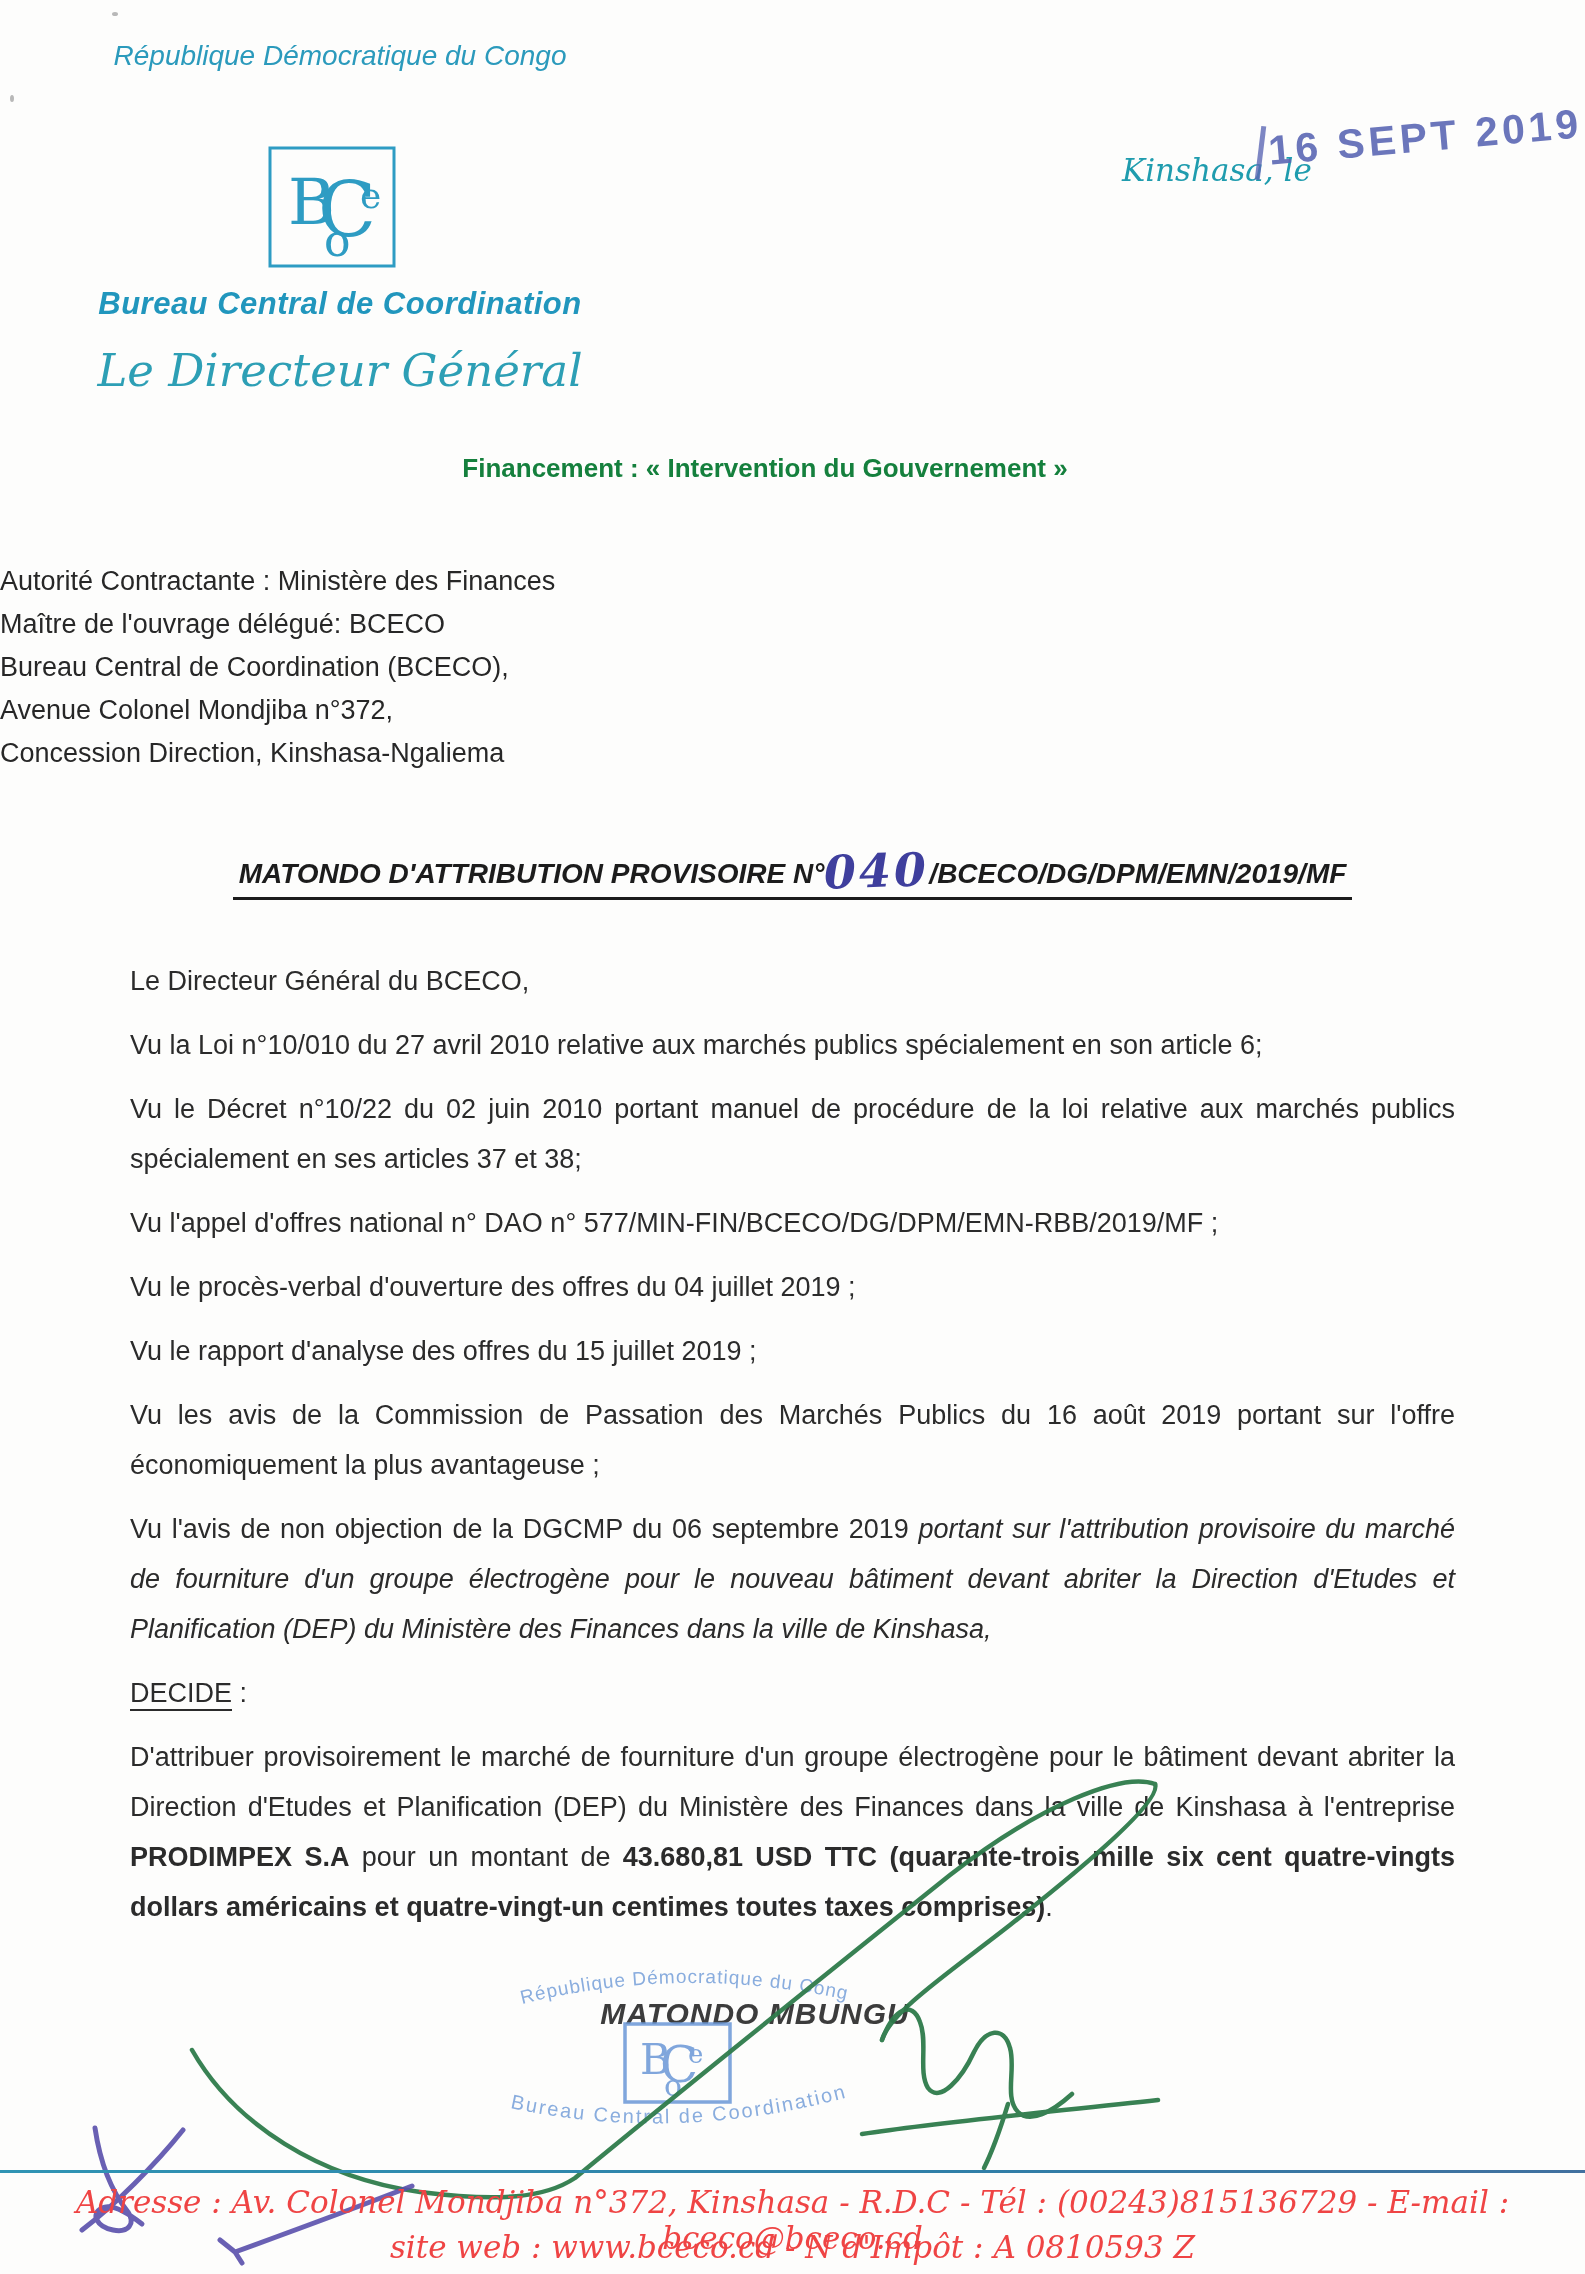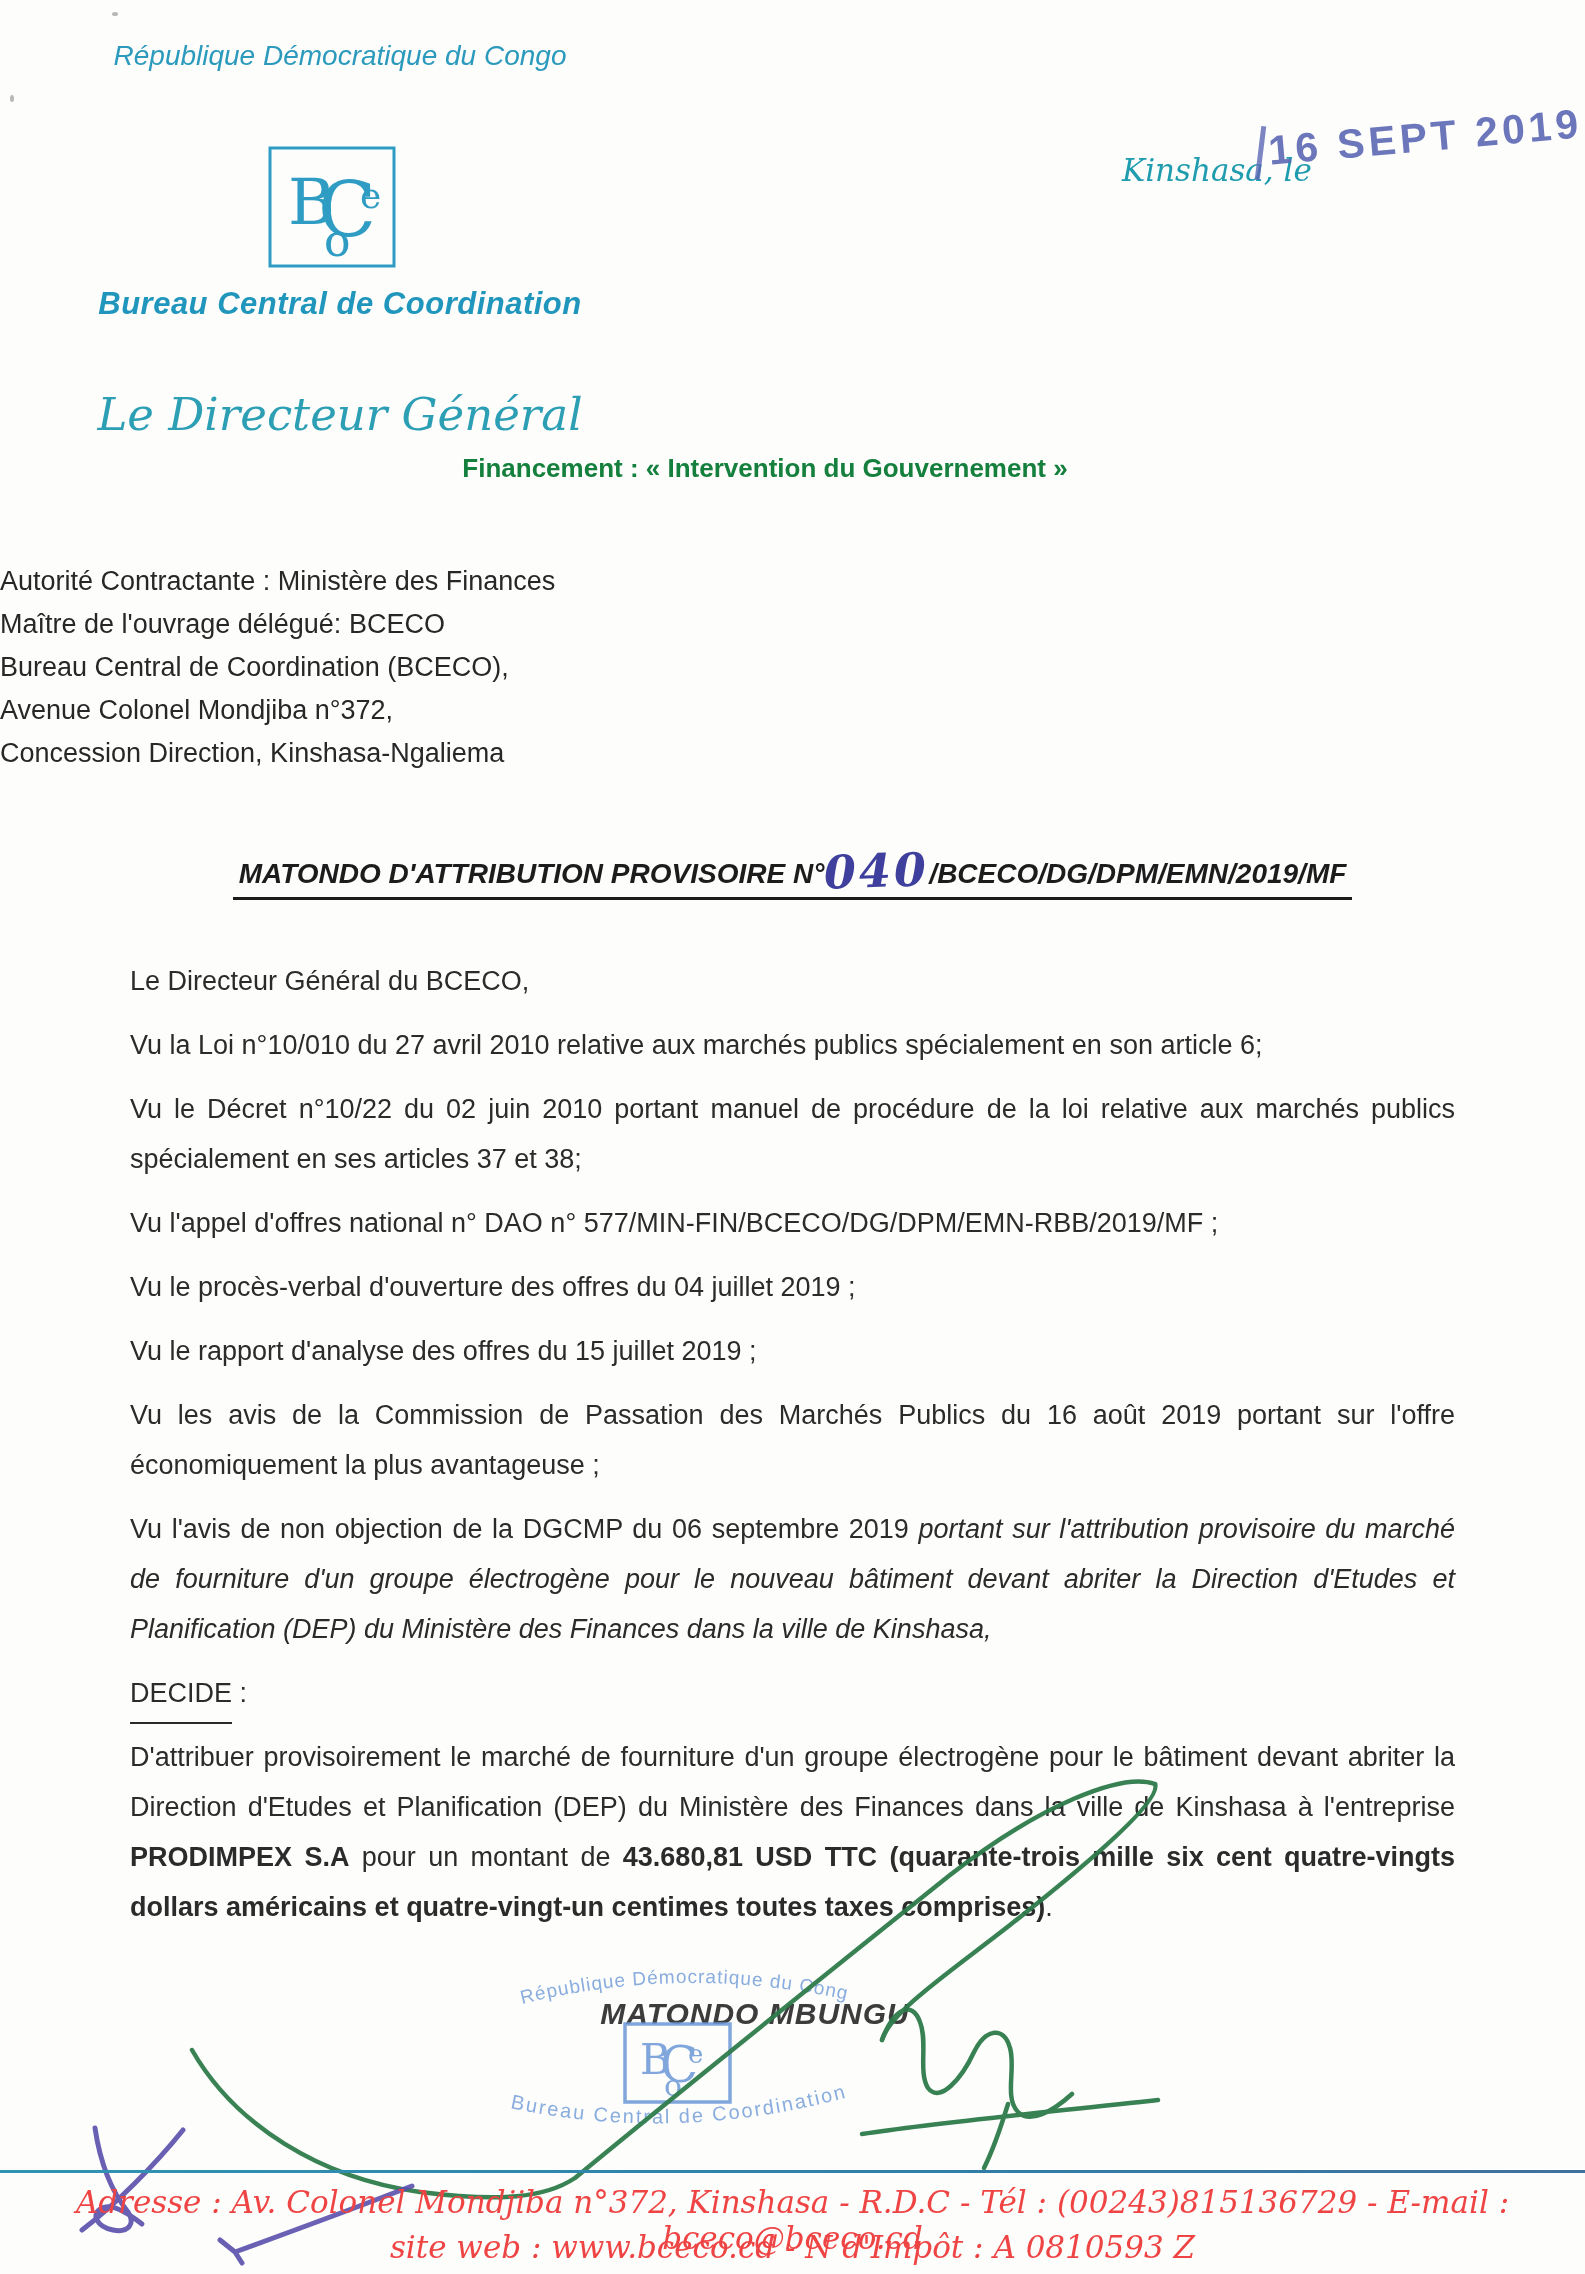--- a/index.html
+++ b/index.html
@@ -9,21 +9,21 @@
   
   .hdr-country{position:absolute;top:40px;left:40px;width:600px;text-align:center;
                font-style:italic;font-size:28px;color:#2b9abc;}
   .hdr-ministry{position:absolute;top:80px;left:40px;width:600px;text-align:center;
                 font-style:italic;font-size:28px;color:#2b9abc;}
   .logo-svg{position:absolute;top:144px;left:266px;}
   .logo-svg text{font-family:"DejaVu Serif",serif;fill:#2e9cc3;}
   .hdr-org{position:absolute;top:286px;left:30px;width:620px;text-align:center;
            font-size:31px;font-weight:bold;font-style:italic;color:#2196bd;letter-spacing:.5px;}
   .hdr-role{position:absolute;top:344px;left:60px;width:560px;text-align:center;
-            font-family:"DejaVu Serif",serif;font-style:italic;font-size:45px;color:#2d9fb5;margin-top:44px;}
+            font-family:"DejaVu Serif",serif;font-style:italic;font-size:45px;color:#2d9fb5;}
 
   .dateline{position:absolute;top:152px;left:1122px;font-family:"DejaVu Serif",serif;
             font-style:italic;font-size:31px;color:#1f9cae;}
   .datestamp{position:absolute;top:114px;left:1268px;font-size:41px;font-weight:bold;
              letter-spacing:4px;color:#5c68b4;transform:rotate(-5deg);opacity:.9;white-space:nowrap;}
   .stamp-bar{position:absolute;top:126px;left:1258px;width:5px;height:54px;background:#5c68b4;
              transform:rotate(7deg);opacity:.8;}
 
   
   .financing{position:absolute;top:453px;left:0;width:1530px;text-align:center;
@@ -37,21 +37,21 @@
                font-weight:bold;font-style:italic;font-size:28px;color:#1c1c1c;}
   .title-number{font-family:"DejaVu Serif",serif;font-size:46px;font-weight:bold;font-style:italic;
                 color:#3f3f9d;letter-spacing:3px;position:relative;top:4px;line-height:0;
                 display:inline-block;transform:rotate(-2deg);}
 
   
   .body-block{position:absolute;top:956px;left:130px;width:1325px;}
   .para{margin:0 0 14px;font-size:27px;line-height:50px;text-align:justify;color:#2b2b2b;}
   .run-b{font-weight:bold;}
   .run-i{font-style:italic;}
-  .run-u{border-bottom:2.5px solid #2b2b2b;padding-bottom:14px;}
+  .run-u{border-bottom:2.5px solid #2b2b2b;padding-bottom:1px;}
 
   
   .sig-name{position:absolute;top:1997px;left:590px;width:330px;text-align:center;
             font-weight:bold;font-style:italic;font-size:30px;color:#3c3c3c;letter-spacing:1px;}
   .stamp-svg{position:absolute;top:1938px;left:470px;}
   .stamp-svg text{font-family:"Liberation Sans",sans-serif;fill:#7aa2da;}
   .stamp-svg .mono{font-family:"DejaVu Serif",serif;fill:#6f9bd8;}
   .pen-svg{position:absolute;top:0;left:0;pointer-events:none;}
 
   

